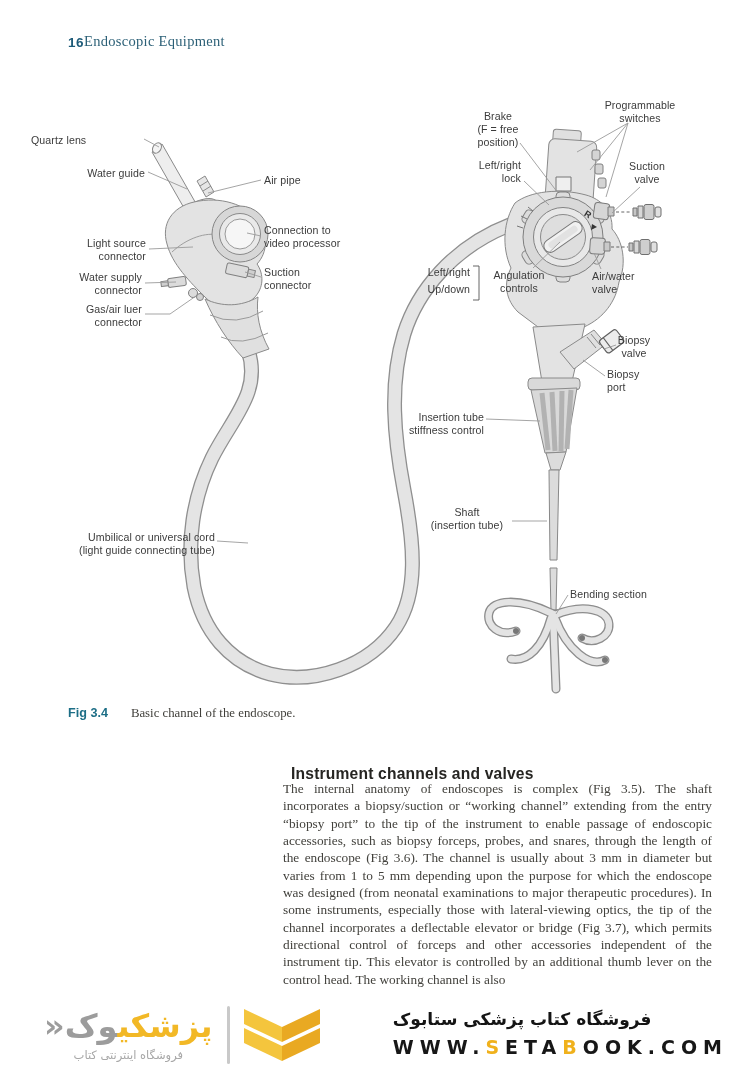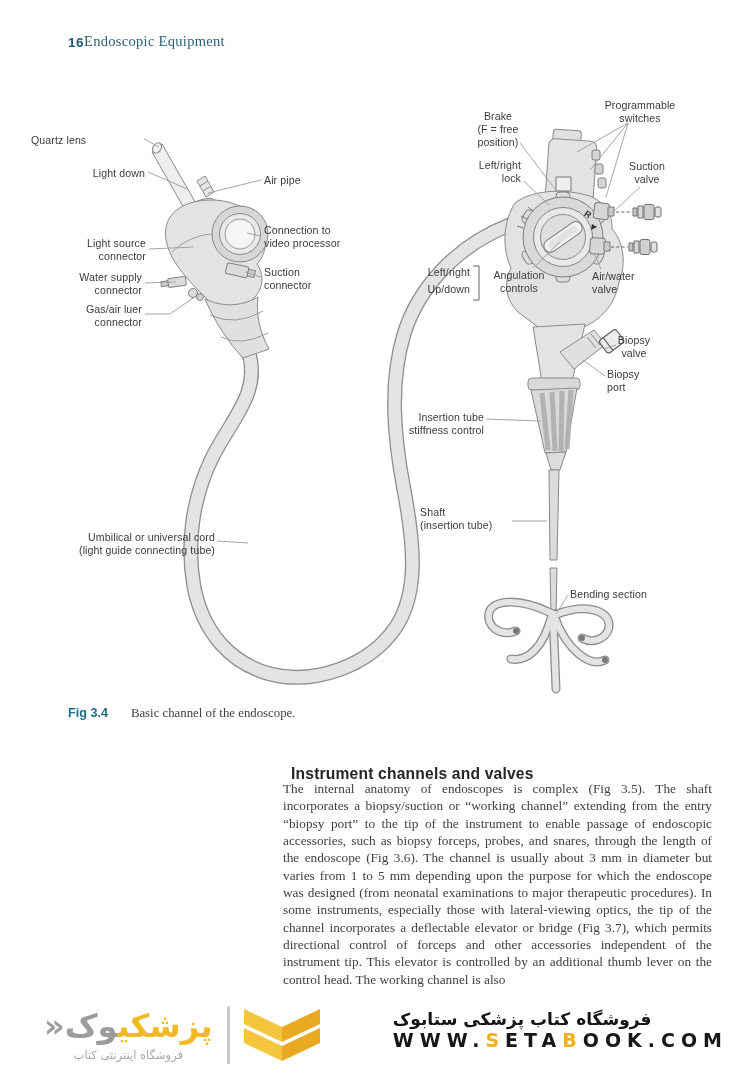--- a/index.html
+++ b/index.html
@@ -25,21 +25,21 @@
   
   .f-left{position:absolute;left:44px;top:1006px;display:flex;align-items:center;}
   .brand-col{text-align:center;}
   .brand-row{direction:rtl;font:bold 32px "DejaVu Sans",sans-serif;line-height:36px;white-space:nowrap;}
   .brand-gold{color:#f2b826;}
   .brand-gray{color:#9c9c9c;}
   .brand-sub{font:11.5px "DejaVu Sans",sans-serif;color:#a8a8a8;margin-top:4px;direction:rtl;}
   .f-divider{width:3px;height:58px;background:#c9c9c9;border-radius:2px;margin:0 12px 0 14px;}
   .f-right{position:absolute;right:24px;top:1009px;text-align:left;}
   .f-tagline{font:bold 17px "DejaVu Sans",sans-serif;color:#141414;direction:rtl;}
-  .f-url{font:bold 19px "DejaVu Sans",sans-serif;color:#171717;
+  .f-url{margin-top:7px;font:bold 19px "DejaVu Sans",sans-serif;color:#171717;
          letter-spacing:6px;white-space:nowrap;}
   .gold{color:#f0b11c;}
 </style>
 </head>
 <body>
 
 <div id="page">
 
   <div class="hdr">
     <span class="num">16</span>
@@ -196,21 +196,21 @@
           <line x1="486" y1="419" x2="540" y2="421"></line>
           <line x1="512" y1="521" x2="547" y2="521"></line>
           <line x1="568" y1="595" x2="556" y2="614"></line>
           <line x1="217" y1="541" x2="248" y2="543"></line>
           <polyline points="473,266 479,266 479,300 473,300" stroke="#555555"></polyline>
         </g>
       </g>
     </svg>
 
     <div class="fig-label" style="left:31px;top:44px;width:110px;text-align:left">Quartz lens</div>
-    <div class="fig-label" style="left:35px;top:77px;width:110px;text-align:right">Light down</div>
+    <div class="fig-label" style="left:35px;top:77px;width:110px;text-align:right">Water guide</div>
     <div class="fig-label" style="left:264px;top:84px;width:80px">Air pipe</div>
     <div class="fig-label" style="left:264px;top:134px;width:120px">Connection to
 video processor</div>
     <div class="fig-label" style="left:36px;top:147px;width:110px;text-align:right">Light source
 connector</div>
     <div class="fig-label" style="left:32px;top:181px;width:110px;text-align:right">Water supply
 connector</div>
     <div class="fig-label" style="left:264px;top:176px;width:90px">Suction
 connector</div>
     <div class="fig-label" style="left:32px;top:213px;width:110px;text-align:right">Gas/air luer
@@ -229,21 +229,21 @@
     <div class="fig-label" style="left:478px;top:179px;width:82px;text-align:center">Angulation
 controls</div>
     <div class="fig-label" style="left:592px;top:180px;width:80px">Air/water
 valve</div>
     <div class="fig-label" style="left:602px;top:244px;width:64px;text-align:center">Biopsy
 valve</div>
     <div class="fig-label" style="left:607px;top:278px;width:70px">Biopsy
 port</div>
     <div class="fig-label" style="left:372px;top:321px;width:112px;text-align:right">Insertion tube
 stiffness control</div>
-    <div class="fig-label" style="left:420px;top:416px;width:94px;">Shaft
+    <div class="fig-label" style="left:420px;top:416px;width:94px;text-align:center">Shaft
 (insertion tube)</div>
     <div class="fig-label" style="left:570px;top:498px;width:110px">Bending section</div>
     <div class="fig-label" style="left:53px;top:441px;width:162px;text-align:right">Umbilical or universal cord
 (light guide connecting tube)</div>
   </div>
 
   <div class="caption">
     <span class="figno">Fig 3.4</span><span>Basic channel of the endoscope.</span>
   </div>
 

